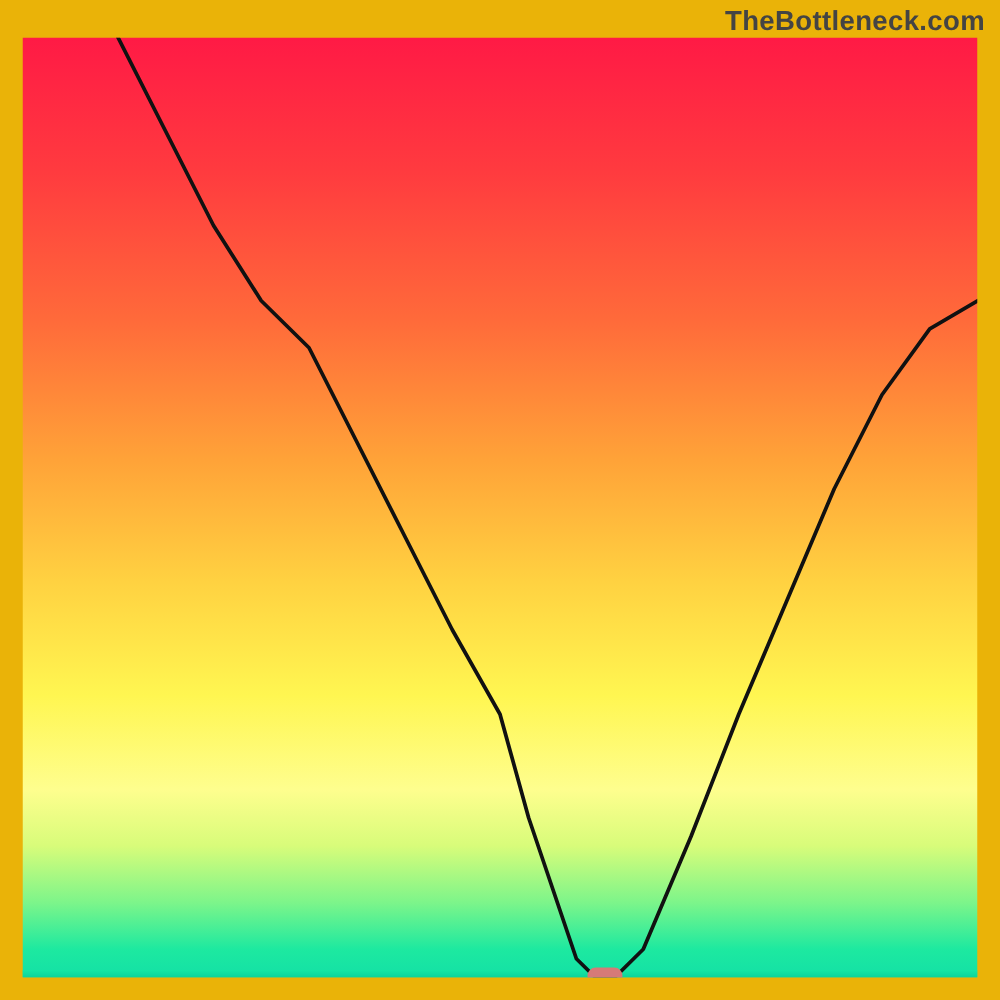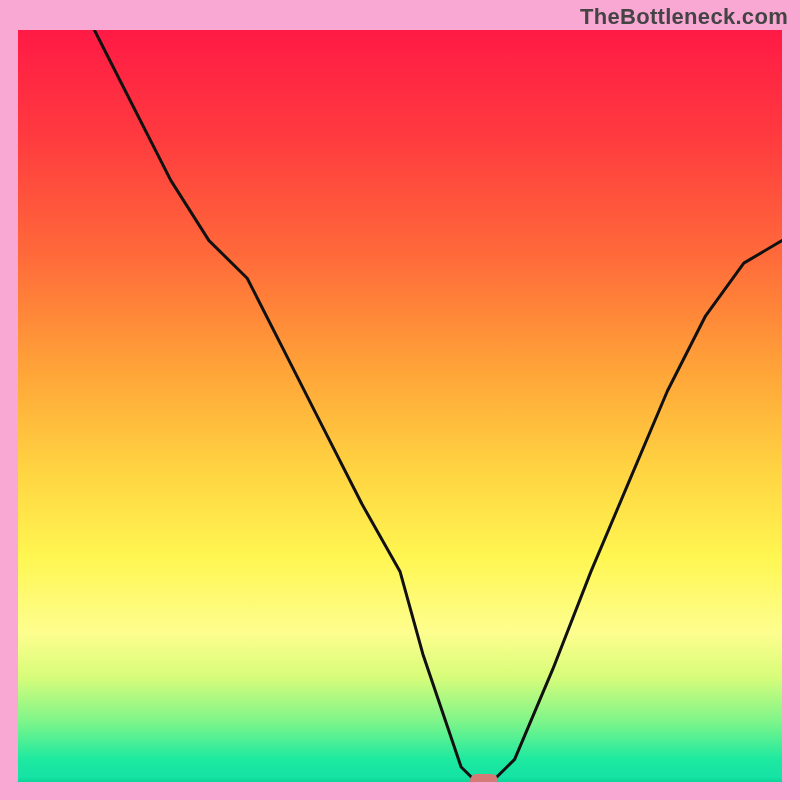--- a/index.html
+++ b/index.html
@@ -8,21 +8,21 @@
     width: 800px;
     height: 800px;
     background: #000;
     font-family: Arial, Helvetica, sans-serif;
     overflow: hidden;
   }
   .frame {
     position: relative;
     width: 800px;
     height: 800px;
-    background: #f9a8d4;
+    background: #eab308;
   }
   .watermark {
     position: absolute;
     top: 4px;
     right: 12px;
     color: #444;
     font-size: 22px;
     font-weight: 600;
     letter-spacing: 0.3px;
     user-select: none;

